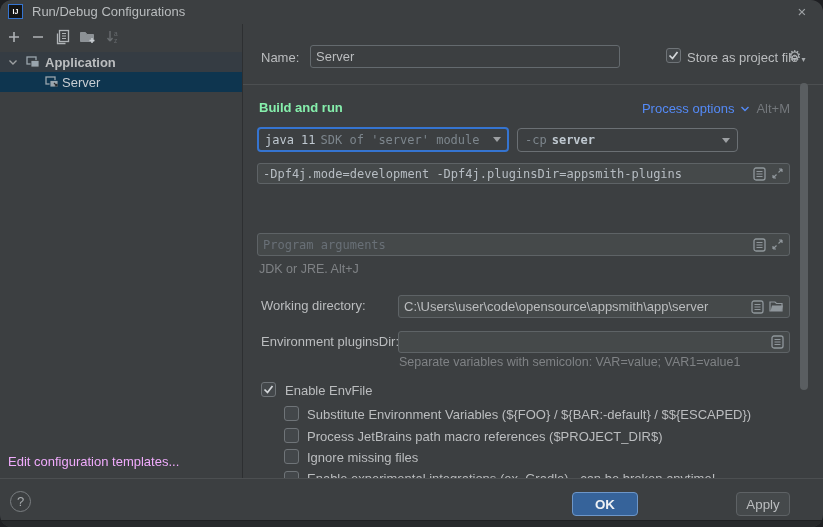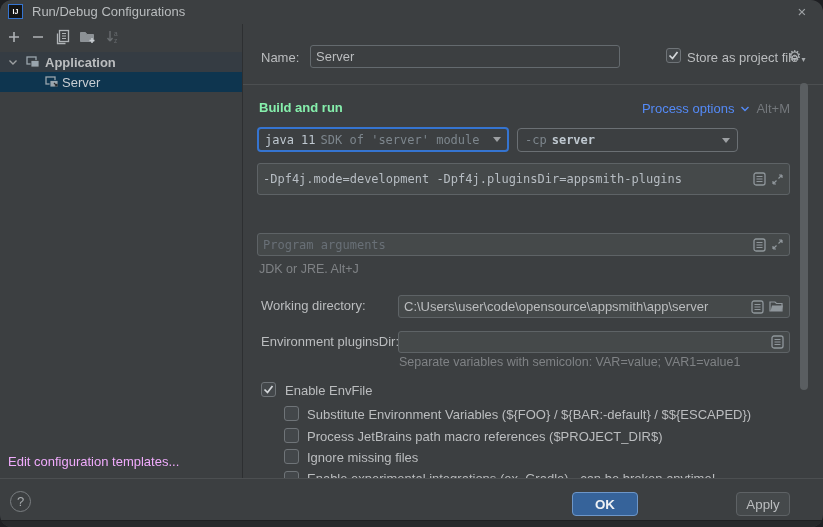--- a/index.html
+++ b/index.html
@@ -173,21 +173,21 @@
     <span class="litetext">java 11</span>
     <span class="dimtext">SDK of 'server' module</span>
     <span class="arrow"></span>
   </div>
   <div class="abs combo mono" style="left:517px;top:128px;width:221px;height:24px">
     <span class="dimtext">-cp</span>
     <span class="litetext" style="font-weight:bold">server</span>
     <span class="arrow"></span>
   </div>
 
-  <div class="abs field" style="left:257px;top:163px;width:533px;height:32px">
+  <div class="abs field" style="left:257px;top:163px;width:533px;height:21px">
     <input value="-Dpf4j.mode=development -Dpf4j.pluginsDir=appsmith-plugins" style="">
     <span class="icon-btn">
       <svg width="13" height="14" viewBox="0 0 13 14">
           <rect x="1" y="1" width="11" height="12" rx="2" fill="none" stroke="#8f969b" stroke-width="1.3"></rect>
           <path d="M3.5 4.5h6M3.5 7h6M3.5 9.5h6" stroke="#8f969b" stroke-width="1.1"></path>
         </svg>
     </span>
     <span class="icon-btn">
       <svg width="13" height="13" viewBox="0 0 13 13">
           <path d="M7.5 5.5 11 2M11 2H8M11 2v3M5.5 7.5 2 11M2 11h3M2 11V8" fill="none" stroke="#8f969b" stroke-width="1.2"></path>

